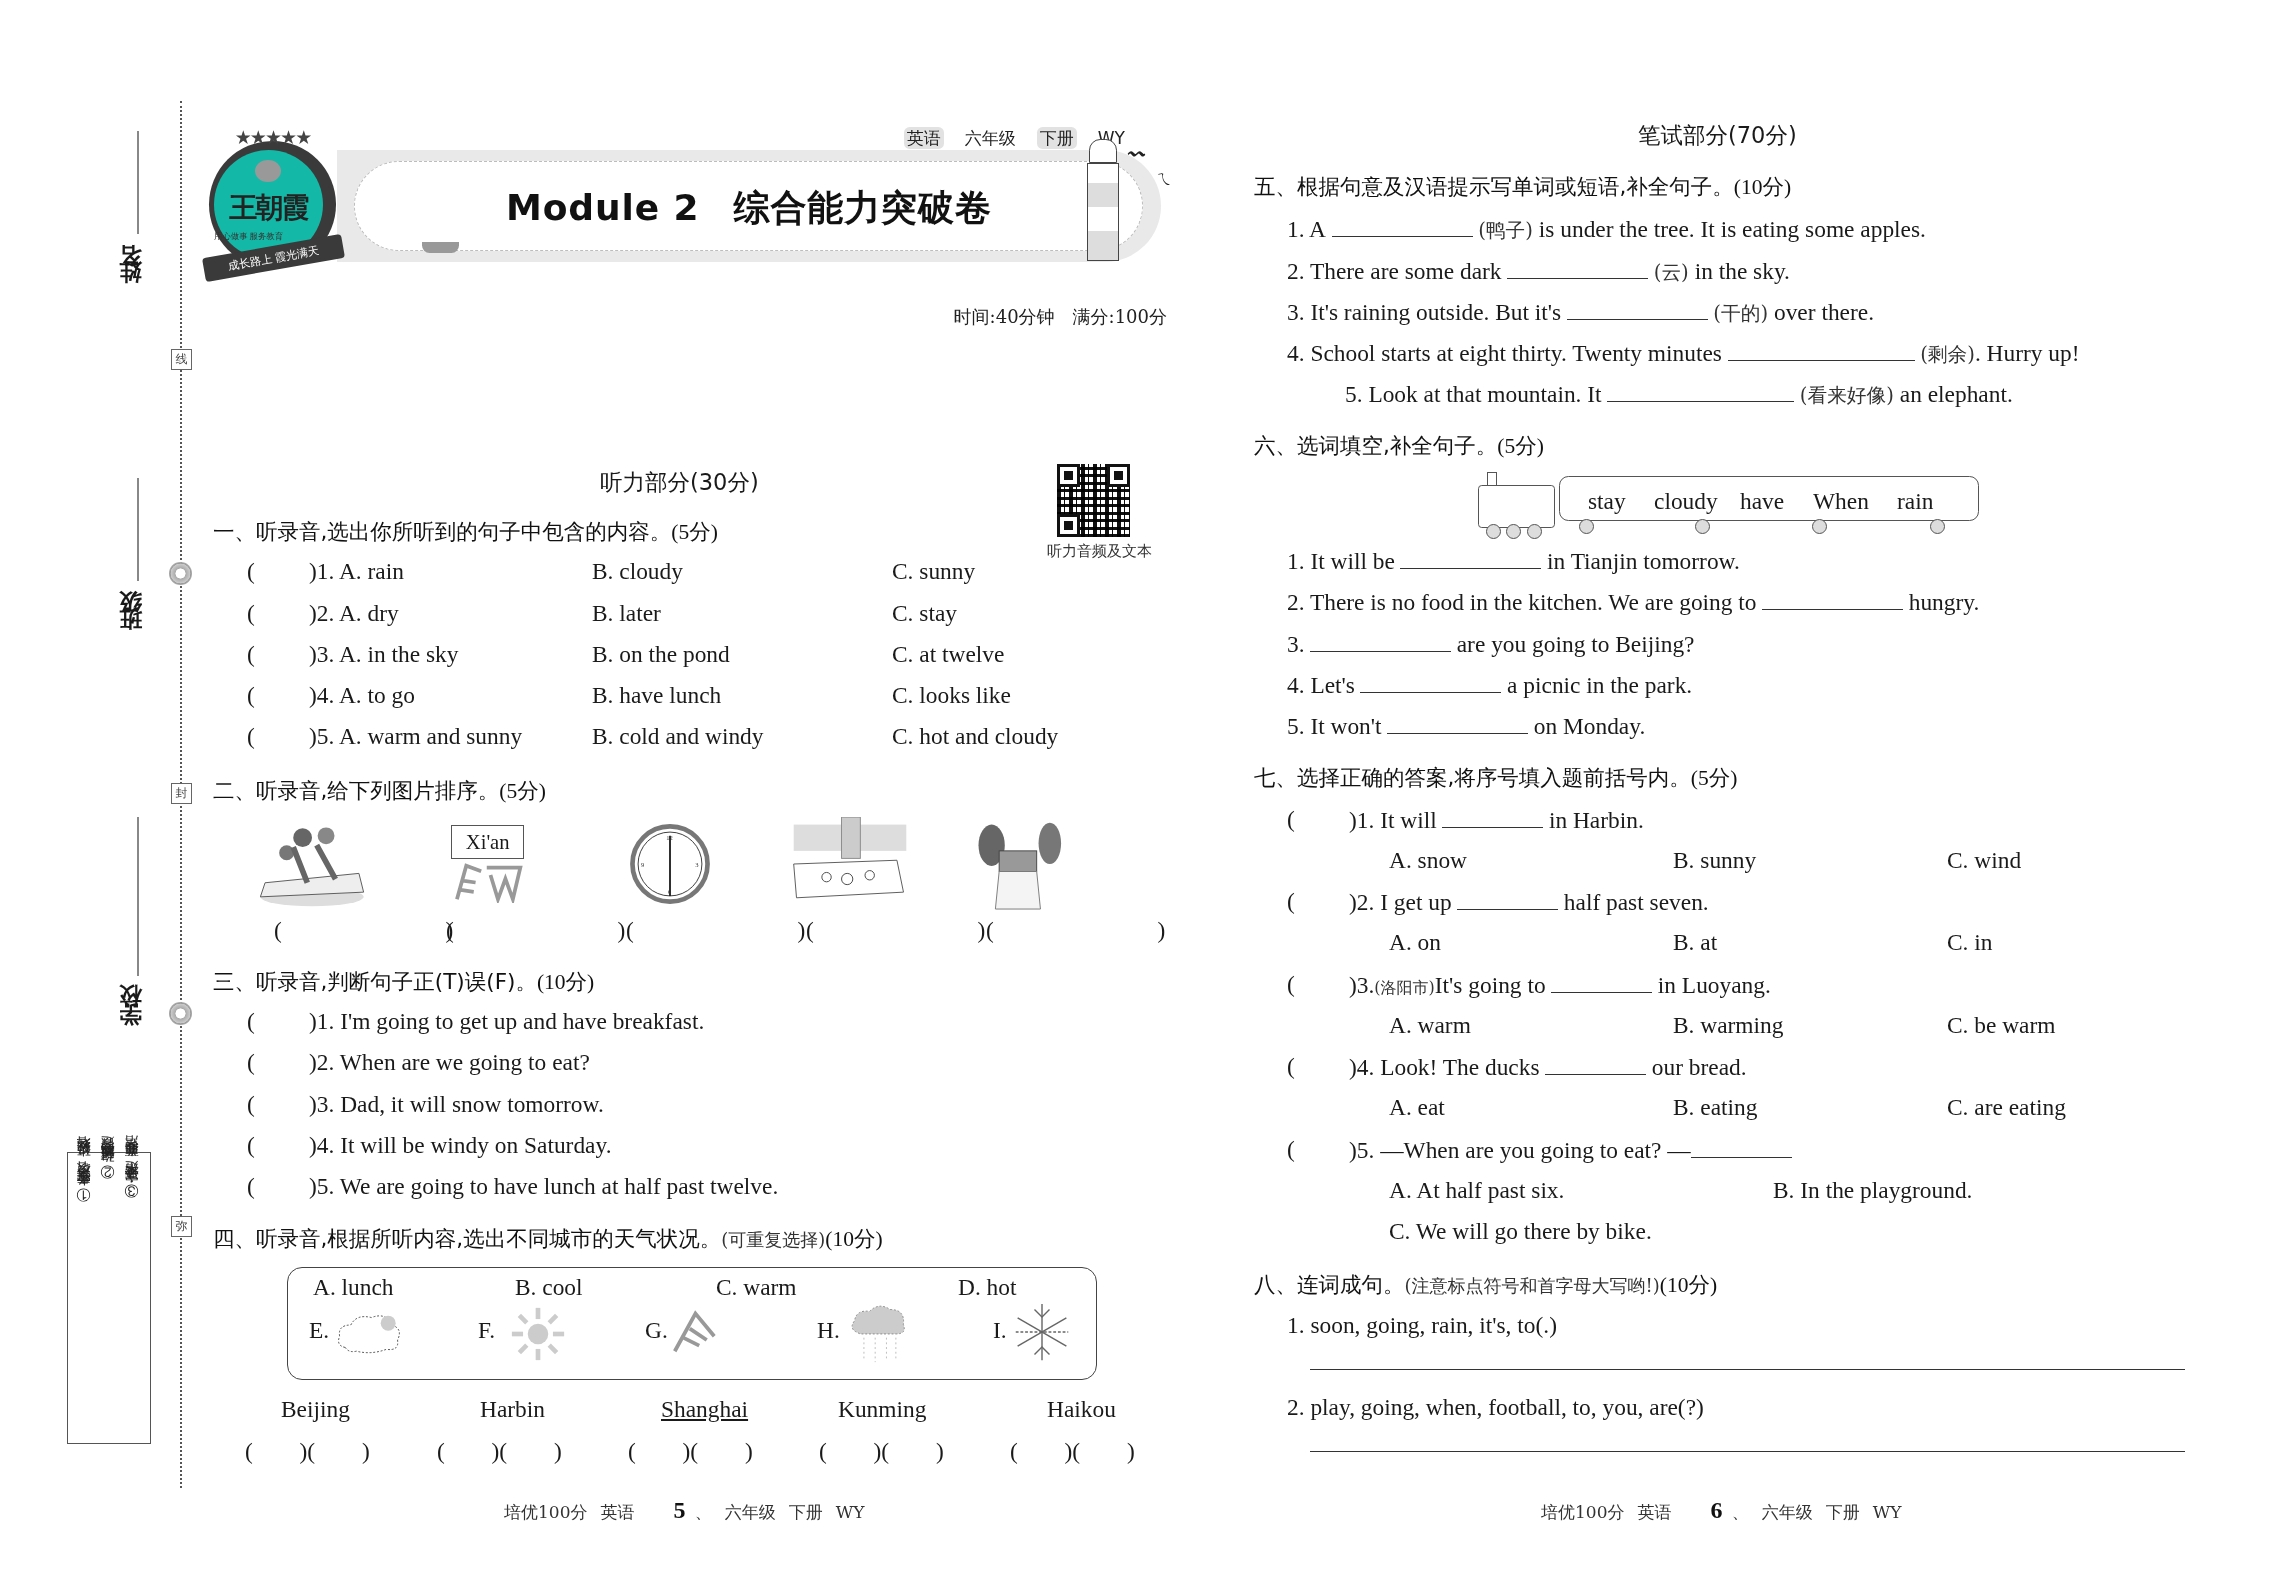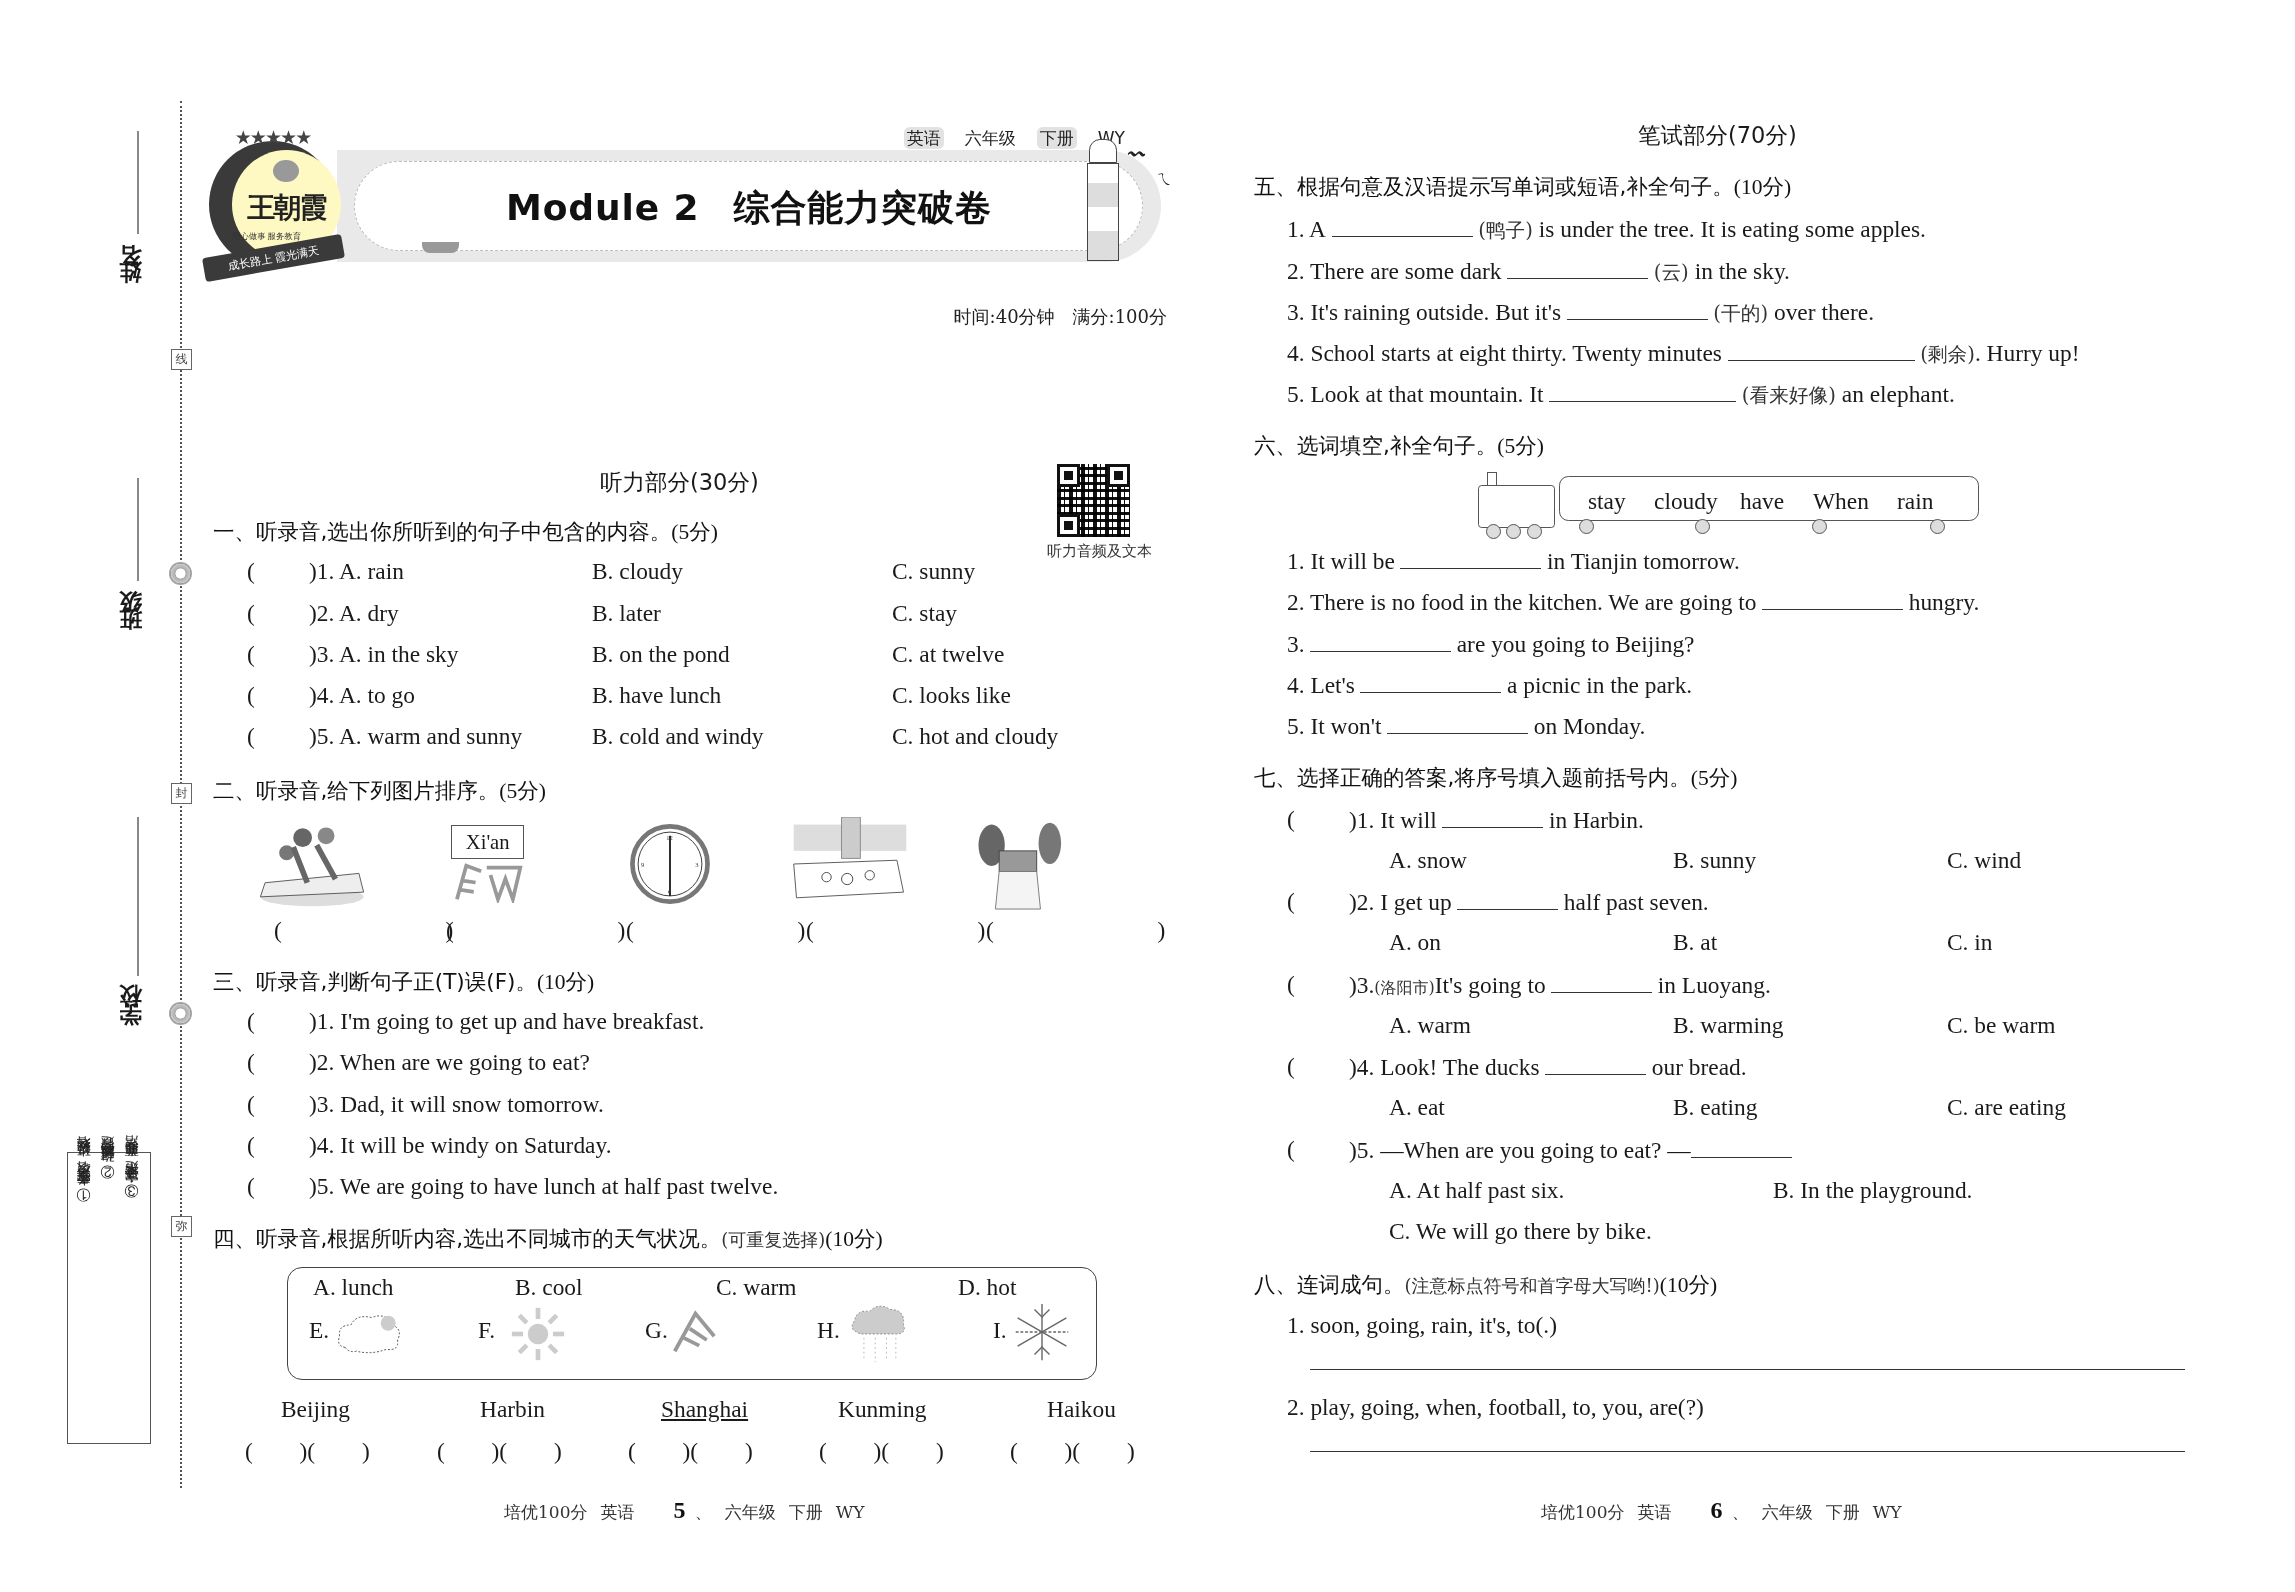--- a/index.html
+++ b/index.html
@@ -24,21 +24,21 @@
   
   .banner-outer { position:absolute; left:337px; top:150px; width:824px; height:112px; background:#e9e9e9;
                   border-radius:0 56px 56px 0; }
   .banner-inner { position:absolute; left:354px; top:161px; width:787px; height:88px; background:#fff;
                   border:1.9px dashed #bdbdbd; border-radius:47px; }
   .title { position:absolute; left:506px; top:184px; font-size:36px; font-weight:bold; letter-spacing:0.9px;
            font-family:"DejaVu Sans","Liberation Sans",sans-serif; color:#111; }
   .title .cn { margin-left:34px; }
   .logo { position:absolute; left:209px; top:141px; width:127px; height:127px; border-radius:50%;
           background:#3a3a3a; }
-  .logo-inner { position:absolute; left:23px; top:9.4px; width:109px; height:109px; border-radius:50%; background:#fef9c3; }
+  .logo-inner { position:absolute; left:5px; top:9.4px; width:109px; height:109px; border-radius:50%; background:#14b8a6; }
   .logo-face { position:absolute; left:41px; top:9.4px; width:26px; height:22.5px; border-radius:50%; background:#999; }
   .logo-name { position:absolute; left:0; top:39px; width:109px; text-align:center; font-size:28px; font-weight:bold;
                font-family:"DejaVu Serif",serif; color:#222; letter-spacing:-1.9px; }
   .logo-motto { position:absolute; left:0; top:81px; width:109px; text-align:left; font-size:8.4px; color:#333; }
   .logo-ribbon { position:absolute; left:-5.6px; top:105px; width:141px; height:24px; background:#3a3a3a; color:#fff;
                  font-size:11.2px; line-height:24px; text-align:center; transform:rotate(-10deg); border-radius:3.7px; }
   .logo-stars { position:absolute; left:0; top:-15px; width:127px; text-align:center; font-size:19px; color:#444; letter-spacing:-1.9px; }
   .meta-tags { position:absolute; left:876px; top:127px; font-size:17px; font-family:"DejaVu Sans",sans-serif; color:#222;padding-left:28px; }
   .meta-tags span { margin-right:13px; padding:0.9px 2.8px; }
   .meta-tags .hl { background:#e2e2e2; border-radius:5.6px; }
@@ -338,21 +338,21 @@
   </div>
   <div class="line" style="left:1287px;top:257px;">
     <span>2. There are some dark</span><span class="blank" style="width:141px;"></span><span class="cnhint">(云)</span> <span>in the sky.</span>
   </div>
   <div class="line" style="left:1287px;top:298px;">
     <span>3. It's raining outside. But it's</span><span class="blank" style="width:141px;"></span><span class="cnhint">(干的)</span> <span>over there.</span>
   </div>
   <div class="line" style="left:1287px;top:339px;">
     <span>4. School starts at eight thirty. Twenty minutes</span><span class="blank" style="width:187px;"></span><span class="cnhint">(剩余)</span><span>. Hurry up!</span>
   </div>
-  <div class="line" style="left:1287px;top:380px;">
+  <div class="line" style="left:1345px;top:380px;">
     <span>5. Look at that mountain. It</span><span class="blank" style="width:187px;"></span><span class="cnhint">(看来好像)</span> <span>an elephant.</span>
   </div>
 </div>
 
 <div class="section-title" style="left:1254px;top:431px;">
   <span>六、选词填空,补全句子。</span><span class="pts">(5分)</span>
 </div>
 <div class="train">
   <div class="chimney"></div>
   <div class="engine"></div>

